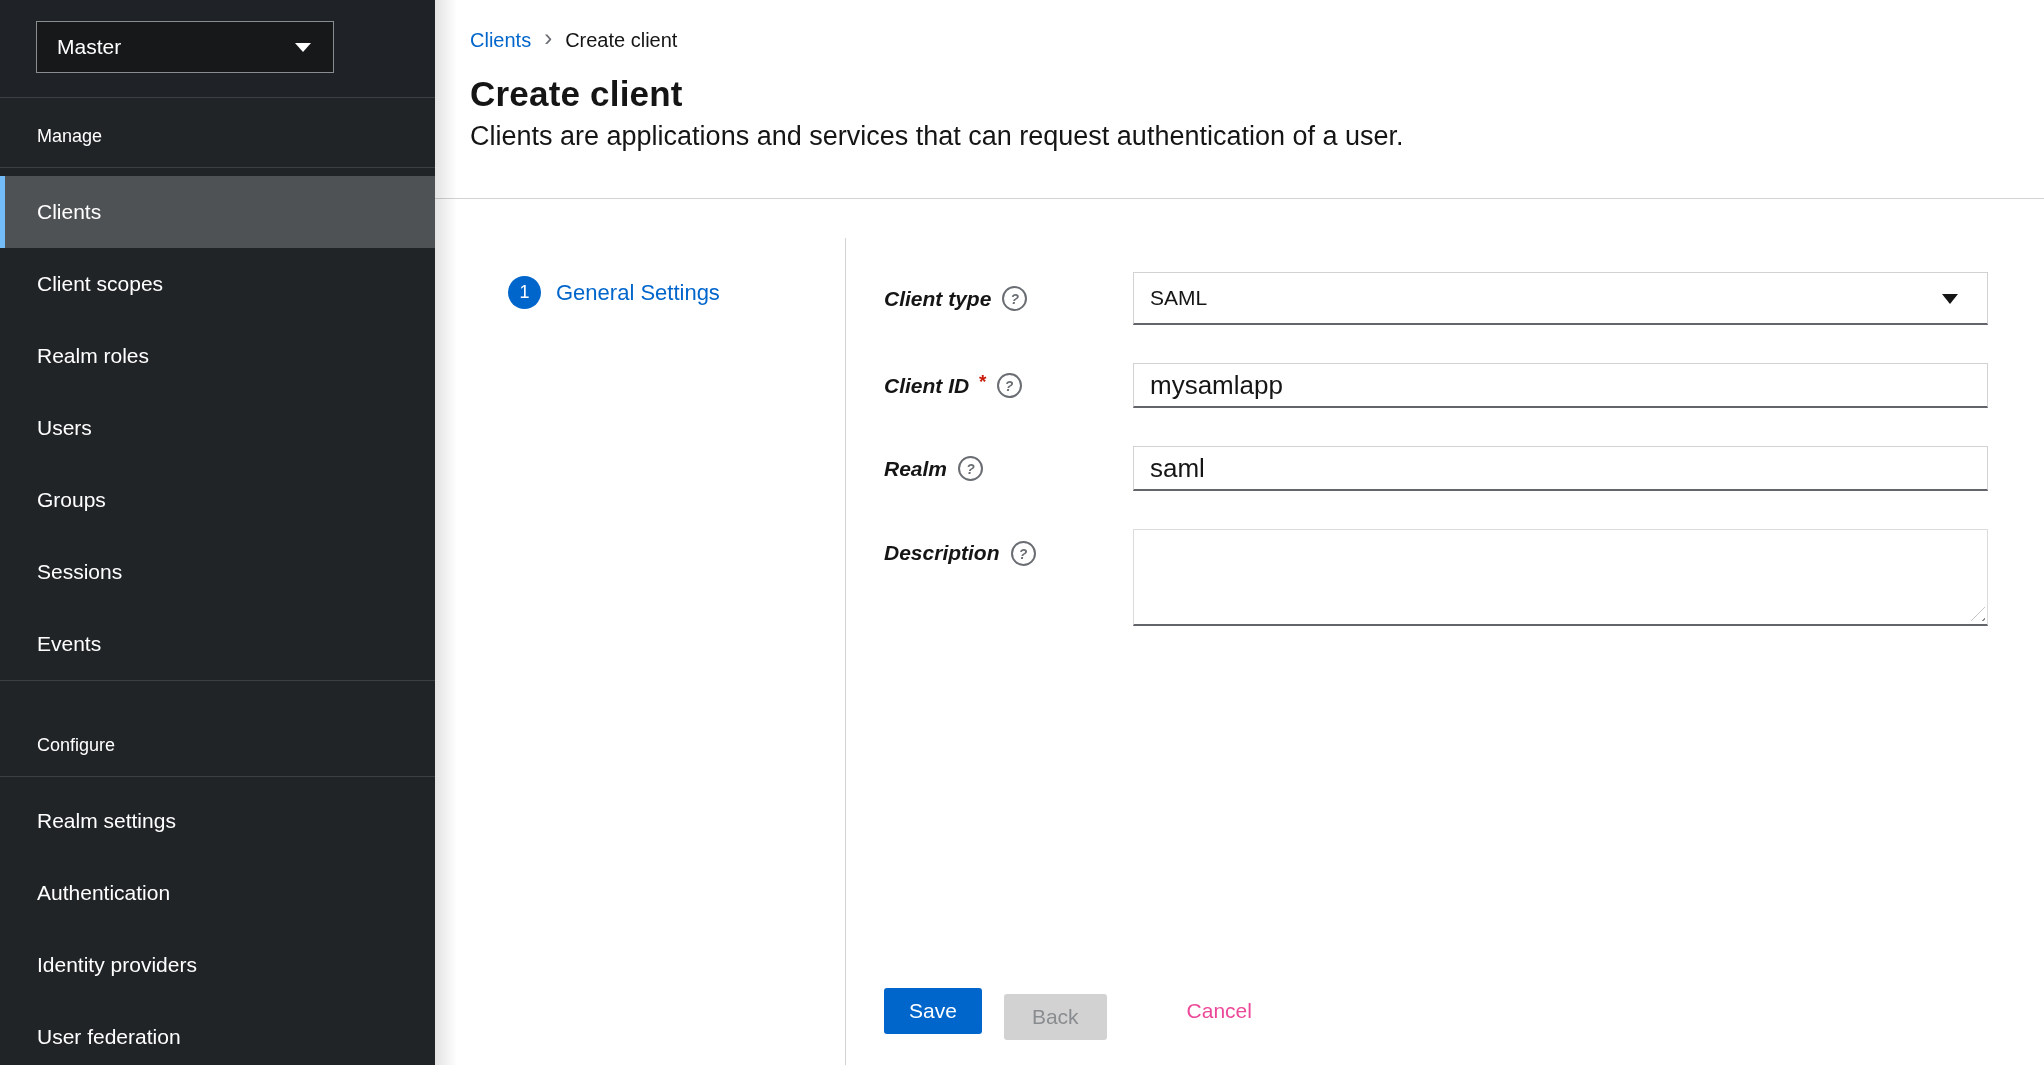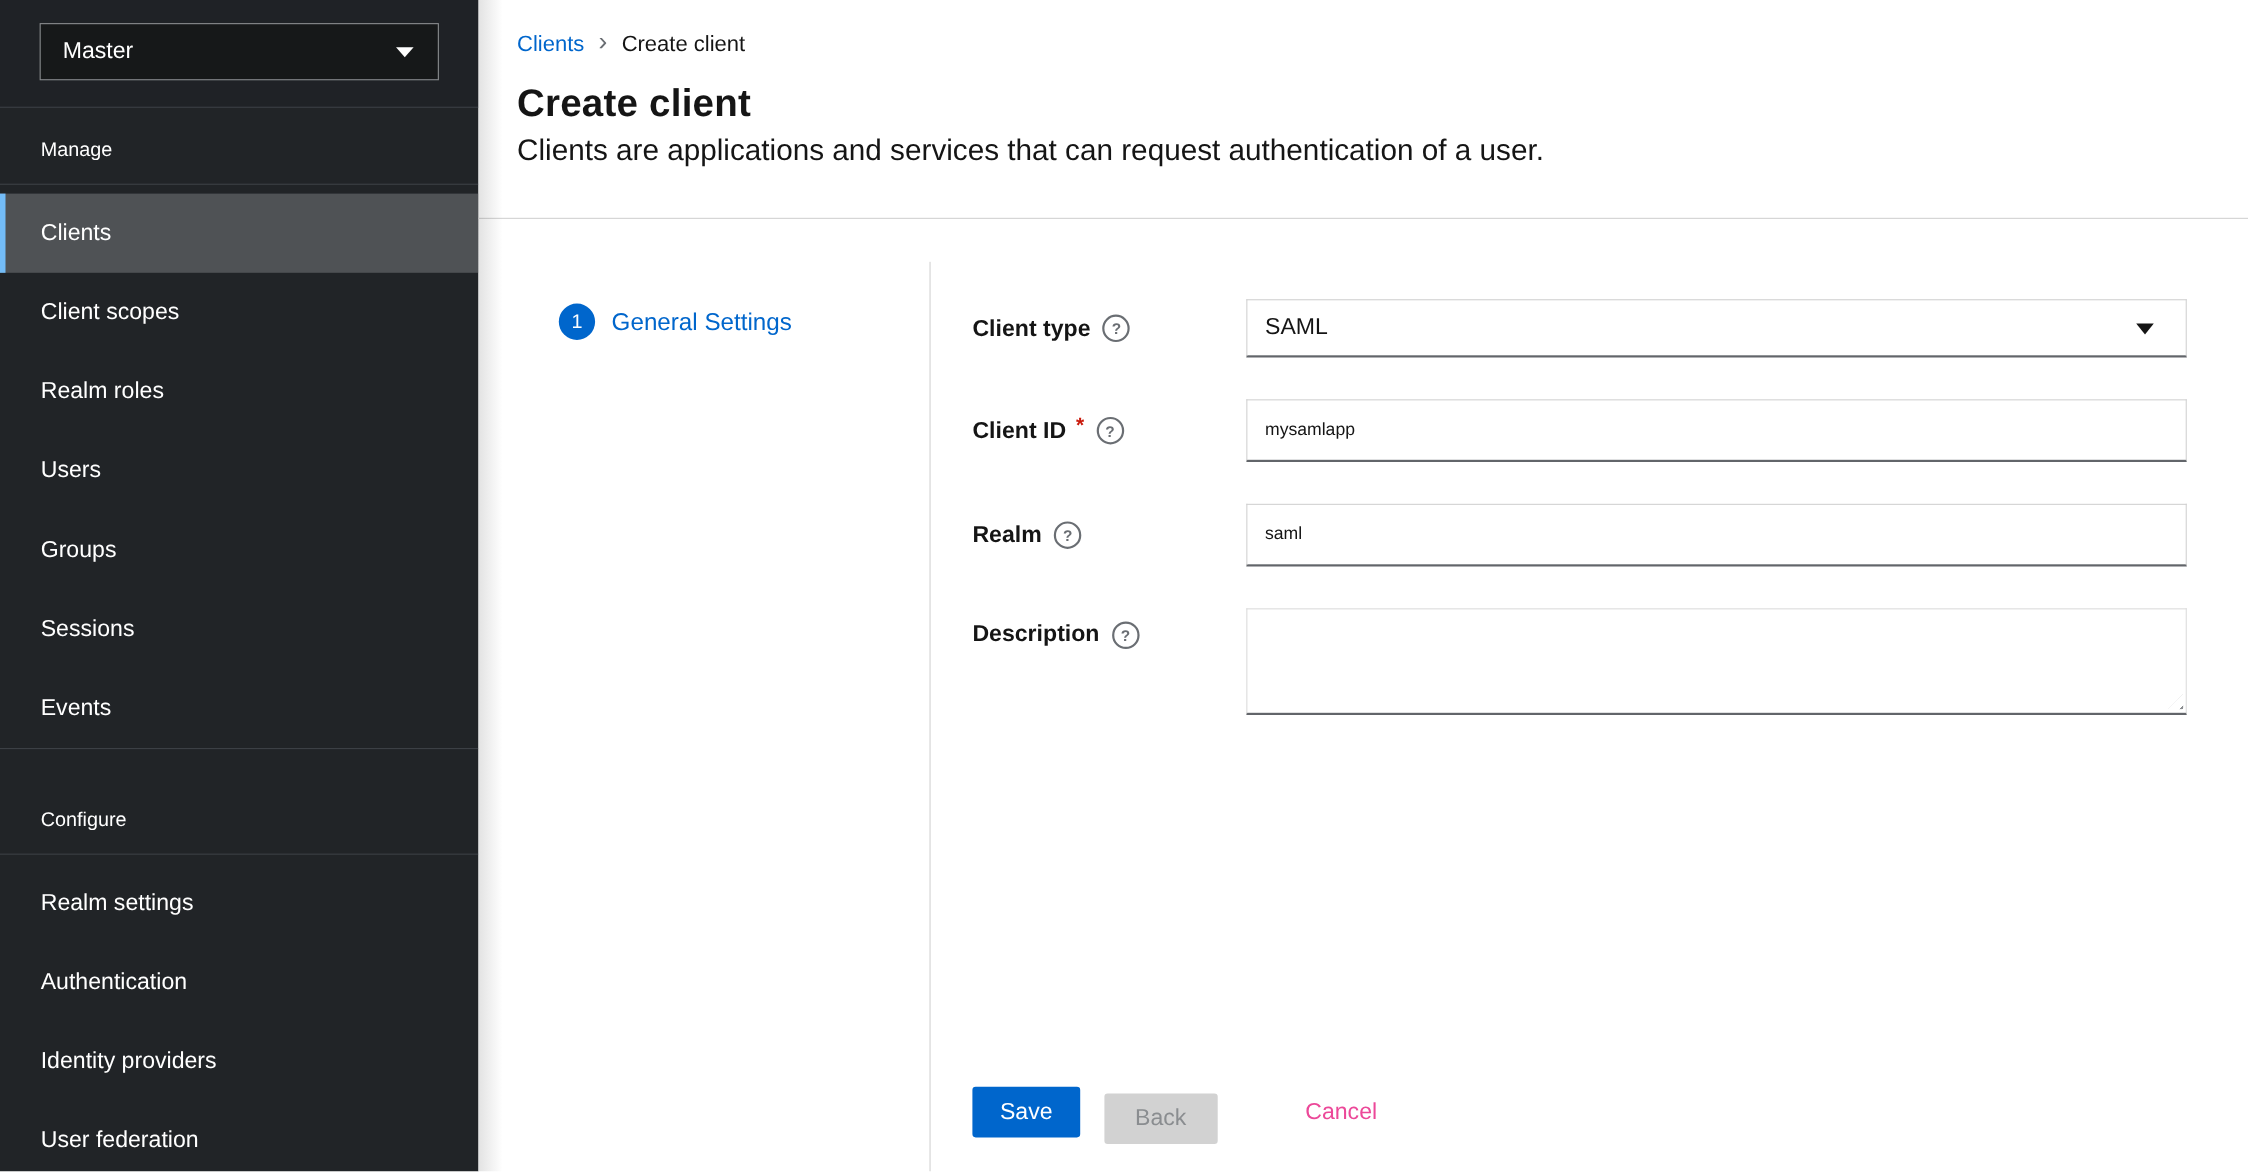--- a/index.html
+++ b/index.html
@@ -3,21 +3,21 @@
 <meta charset="utf-8">
 <style>
   * { margin:0; padding:0; box-sizing:border-box; }
   html,body { width:2044px; height:1065px; overflow:hidden;
               font-family:"Liberation Sans","DejaVu Sans",sans-serif; background:#fff; color:#151515; }
   .app { display:flex; width:2044px; height:1065px; }
 
   
   .sidebar { width:435px; min-width:435px; background:#212427; color:#fff; display:flex; flex-direction:column; overflow:hidden; }
   .sidebar-header { padding:21px 36px 24px 36px; border-bottom:1px solid #3c4045; background:#1f2226; }
-  .realm-selector { width:363px; height:52px; background:#161819; border:1px solid #8a8d90;
+  .realm-selector { width:298px; height:52px; background:#161819; border:1px solid #8a8d90;
                     display:flex; align-items:center; justify-content:space-between;
                     padding:0 22px 0 20px; cursor:pointer; }
   .realm-selector span.realm-name { color:#fff; font-size:21px; }
   .caret-down { width:0; height:0; border-left:8px solid transparent; border-right:8px solid transparent; border-top:9px solid #fff; }
 
   .nav-title { font-size:18px; color:#ffffff; padding:28px 0 20px 37px; border-bottom:1px solid #3c4045; }
   .nav-group-configure { border-top:1px solid #3c4045; }
   .nav-group-configure .nav-title { padding:54px 0 20px 37px; }
   .nav-list { list-style:none; padding-top:8px; }
   .nav-item { height:72px; display:flex; align-items:center; padding-left:37px; font-size:21px; color:#fff; cursor:pointer; }
@@ -39,33 +39,33 @@
   .wizard { flex:1; display:flex; align-items:stretch; }
   .wizard-nav { width:411px; min-width:411px; margin-top:39px; border-right:1px solid #d2d2d2; padding:38px 0 0 73px; }
   .wizard-step { display:flex; align-items:center; gap:15px; cursor:pointer; }
   .step-circle { width:33px; height:33px; border-radius:50%; background:#0066cc; color:#fff;
                  display:flex; align-items:center; justify-content:center; font-size:18px; }
   .step-label { font-size:22px; color:#0066cc; }
 
   .wizard-body { flex:1; display:flex; flex-direction:column; padding:73px 56px 25px 38px; }
   .form-row { display:grid; grid-template-columns:249px 1fr; margin-bottom:38px; }
   .form-row:last-of-type { margin-bottom:0; }
-  .form-label { display:flex; align-items:center; font-size:21px; font-weight:700; color:#151515; }
+  .form-label { display:flex; align-items:center; font-size:21px; font-weight:700; color:#151515;font-style:italic; }
   .form-row.align-top .form-label { align-items:flex-start; padding-top:12px; }
   .required-marker { color:#c9190b; font-size:19px; margin-left:9px; transform:translateY(-4px); }
   .help-icon { width:25px; height:25px; min-width:25px; border:2px solid #6a6e73; border-radius:50%;
                color:#6a6e73; font-size:14px; font-weight:700; display:inline-flex; align-items:center;
                justify-content:center; margin-left:11px; cursor:pointer; }
 
   .pf-select { position:relative; height:53px; background:#fff; border:1px solid #d2d2d2; border-bottom:2px solid #62656a;
                display:flex; align-items:center; padding:0 60px 0 16px; font-size:21px; cursor:pointer; }
   .pf-select .select-caret { position:absolute; right:29px; top:50%; transform:translateY(-40%);
                width:0; height:0; border-left:8px solid transparent; border-right:8px solid transparent; border-top:10px solid #151515; }
-  .pf-input { width:100%; height:57px; border:1px solid #d2d2d2; border-bottom:2px solid #62656a;
-              font-size:16px; padding:0 16px; color:#151515; font-family:inherit; background:#fff; outline:none; }
+  .pf-input { width:100%; height:45px; border:1px solid #d2d2d2; border-bottom:2px solid #62656a;
+              font-size:26px; padding:0 16px; color:#151515; font-family:inherit; background:#fff; outline:none; }
   .textarea-wrap { position:relative; }
   .pf-textarea { width:100%; height:97px; border:1px solid #dcdcdc; border-bottom:2px solid #62656a;
                  font-size:21px; padding:10px 16px; font-family:inherit; resize:none; outline:none; display:block; }
   .resize-grip { position:absolute; right:3px; bottom:5px; width:14px; height:14px; pointer-events:none;
                  background:repeating-linear-gradient(135deg, transparent 0 3px, #8a8d90 3px 5px, transparent 5px 8px, #8a8d90 8px 10px, transparent 10px 14px);
                  clip-path:polygon(100% 0, 100% 100%, 0 100%); }
 
   .wizard-footer { margin-top:auto; display:flex; align-items:center; }
   .btn { font-family:Liberation Sans, sans-serif; font-size:21px; height:46px; border:none; border-radius:3px; cursor:pointer; }
   .btn-primary { background:#0066cc; color:#fff; padding:0 25px; margin-right:22px; }

